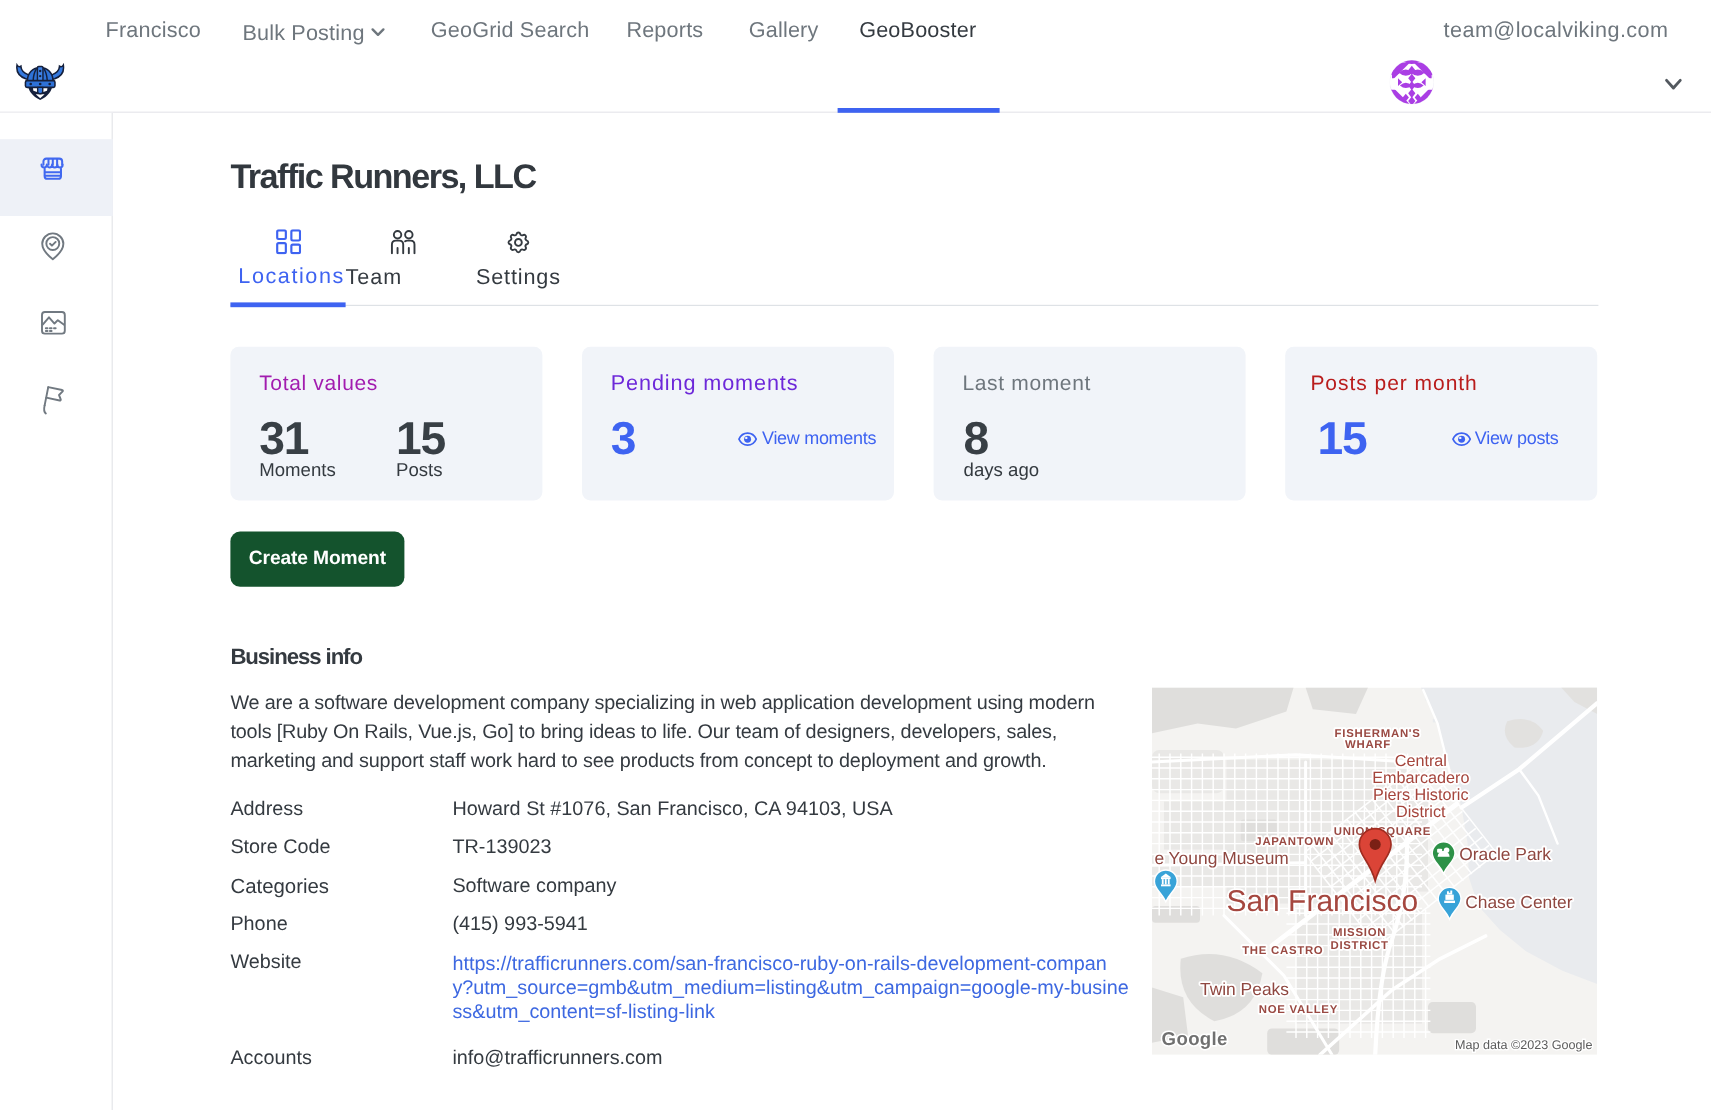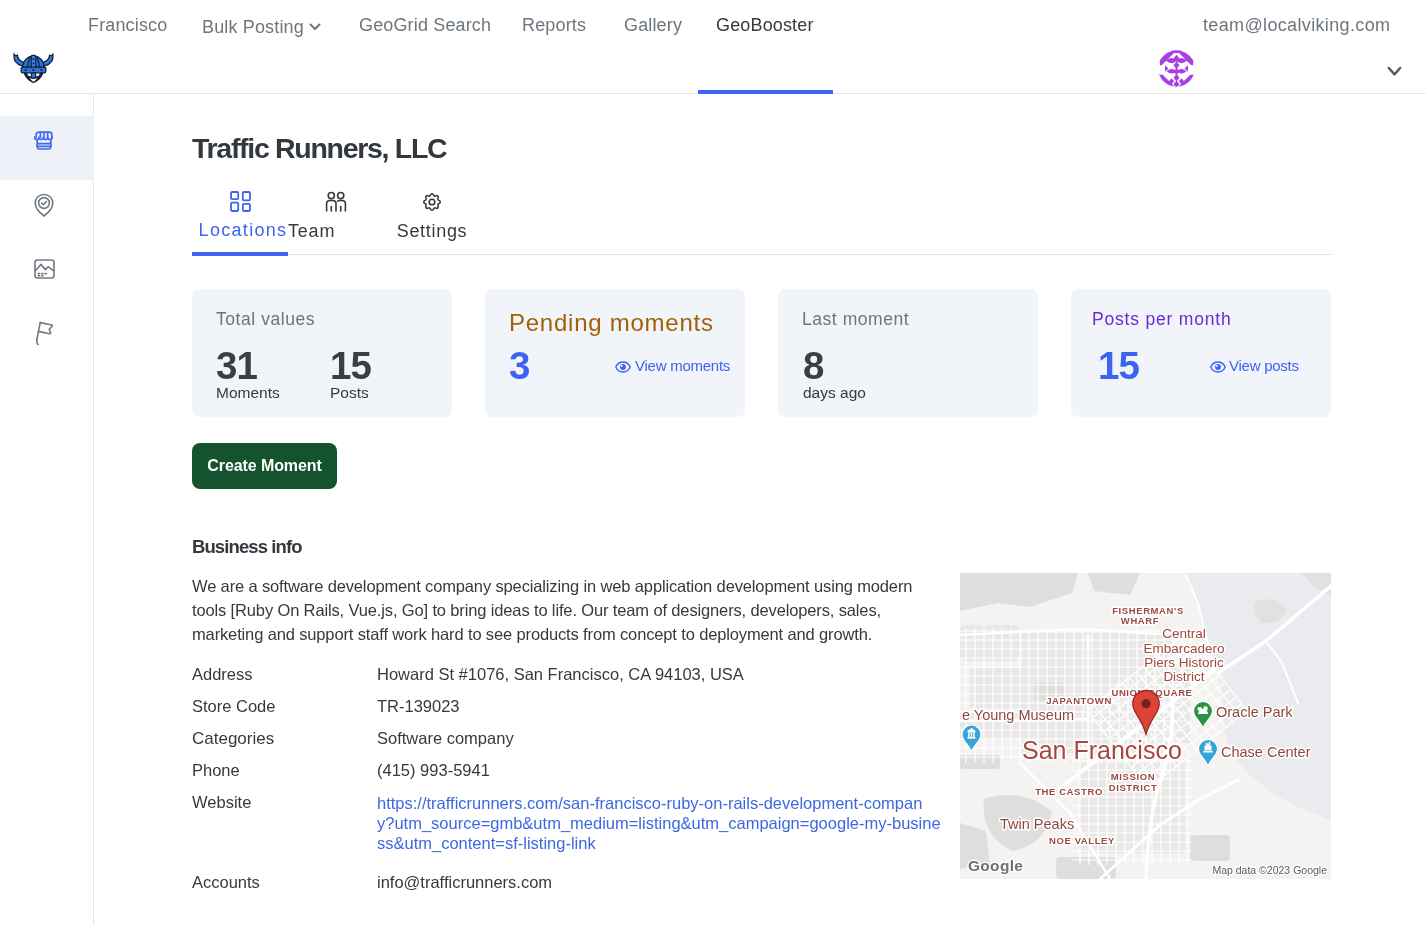--- a/index.html
+++ b/index.html
@@ -163,40 +163,40 @@
       <circle cx="12" cy="12" r="3.1"></circle>
     </svg>
   </div>
   <div class="abs" style="left:384px;top:178px;width:96px;text-align:center;font-size:18px;letter-spacing:0.7px;color:#343a40;">Settings</div>
 
   <div class="abs" style="left:192px;top:246px;width:260px;height:128px;background:#f1f4f9;border-radius:7px;"></div>
   <div class="abs" style="left:485px;top:246px;width:260px;height:128px;background:#f1f4f9;border-radius:7px;"></div>
   <div class="abs" style="left:778px;top:246px;width:260px;height:128px;background:#f1f4f9;border-radius:7px;"></div>
   <div class="abs" style="left:1071px;top:246px;width:260px;height:128px;background:#f1f4f9;border-radius:7px;"></div>
 
-  <div class="abs" style="left:216px;top:266px;font-size:17.5px;letter-spacing:0.55px;color:#737373;">Total values</div>
+  <div class="abs" style="left:216px;top:266px;font-size:17.5px;letter-spacing:0.55px;color:#a21caf;">Total values</div>
   <div class="abs" style="left:216px;top:301px;font-size:38.5px;font-weight:600;letter-spacing:-1px;color:#383f45;">31</div>
   <div class="abs" style="left:330px;top:301px;font-size:38.5px;font-weight:600;letter-spacing:-1px;color:#383f45;">15</div>
   <div class="abs" style="left:216px;top:341px;font-size:15.5px;color:#343a40;">Moments</div>
   <div class="abs" style="left:330px;top:341px;font-size:15.5px;color:#343a40;">Posts</div>
 
-  <div class="abs" style="left:509px;top:266px;font-size:24px;letter-spacing:0.75px;color:#a16207;">Pending moments</div>
+  <div class="abs" style="left:509px;top:266px;font-size:18px;letter-spacing:0.75px;color:#6d28d9;">Pending moments</div>
   <div class="abs" style="left:509px;top:301px;font-size:38.5px;font-weight:600;color:#3e63f1;">3</div>
   <div class="abs" id="eye1" style="left:615px;top:316px;"><svg width="16" height="12" viewBox="0 0 16 12">
       <path d="M8,1 C4.7,1 2.1,3.1 0.8,6 C2.1,8.9 4.7,11 8,11 C11.3,11 13.9,8.9 15.2,6 C13.9,3.1 11.3,1 8,1 Z" fill="none" stroke="#3e63f1" stroke-width="1.4"></path>
       <circle cx="8" cy="6" r="2.9" fill="#3e63f1"></circle>
       <circle cx="6.9" cy="4.9" r="1.0" fill="#f1f4f9"></circle>
     </svg></div>
   <div class="abs" style="left:635px;top:314px;font-size:15px;letter-spacing:-0.25px;color:#3e63f1;">View moments</div>
 
   <div class="abs" style="left:802px;top:266px;font-size:17.5px;letter-spacing:0.55px;color:#6e767d;">Last moment</div>
   <div class="abs" style="left:803px;top:301px;font-size:38.5px;font-weight:600;color:#383f45;">8</div>
   <div class="abs" style="left:803px;top:341px;font-size:15.5px;color:#343a40;">days ago</div>
 
-  <div class="abs" style="left:1092px;top:266px;font-size:17.5px;letter-spacing:0.8px;color:#6d28d9;">Posts per month</div>
+  <div class="abs" style="left:1092px;top:266px;font-size:17.5px;letter-spacing:0.8px;color:#b91c1c;">Posts per month</div>
   <div class="abs" style="left:1098px;top:301px;font-size:38.5px;font-weight:600;letter-spacing:-1px;color:#3e63f1;">15</div>
   <div class="abs" id="eye2" style="left:1210px;top:316px;"><svg width="16" height="12" viewBox="0 0 16 12">
       <path d="M8,1 C4.7,1 2.1,3.1 0.8,6 C2.1,8.9 4.7,11 8,11 C11.3,11 13.9,8.9 15.2,6 C13.9,3.1 11.3,1 8,1 Z" fill="none" stroke="#3e63f1" stroke-width="1.4"></path>
       <circle cx="8" cy="6" r="2.9" fill="#3e63f1"></circle>
       <circle cx="6.9" cy="4.9" r="1.0" fill="#f1f4f9"></circle>
     </svg></div>
   <div class="abs" style="left:1229px;top:314px;font-size:15px;letter-spacing:-0.25px;color:#3e63f1;">View posts</div>
 
   <div class="abs" style="left:192px;top:400px;width:145px;height:46px;background:#14532d;border-radius:8px;color:#fff;font-size:16px;font-weight:bold;letter-spacing:-0.1px;text-align:center;line-height:46px;">Create Moment</div>
 

